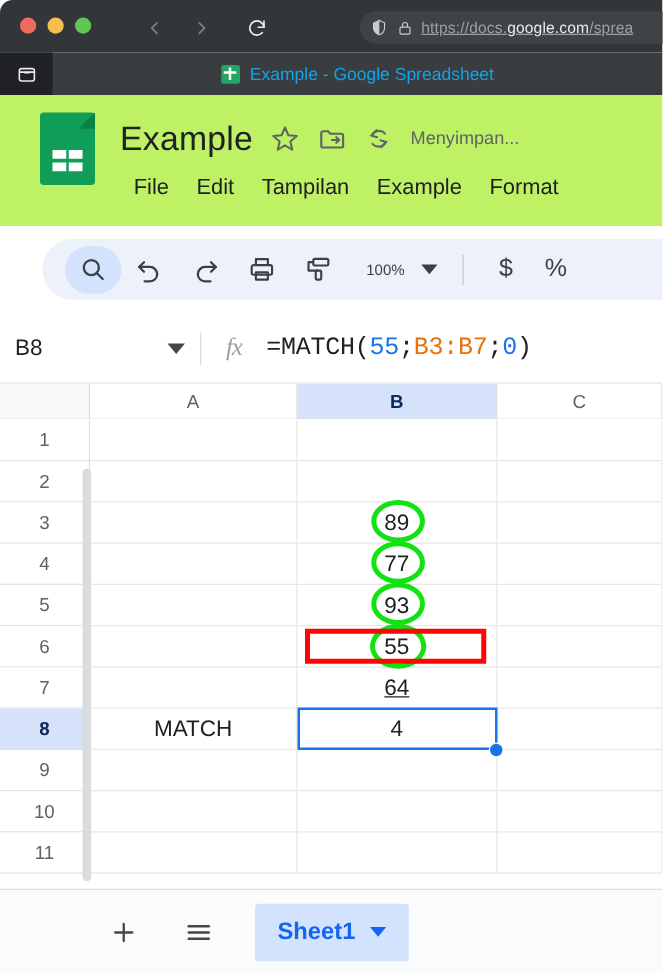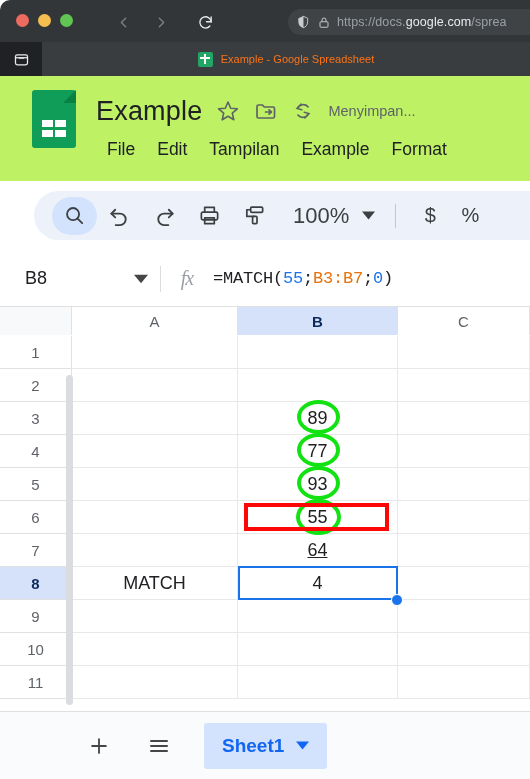--- a/index.html
+++ b/index.html
@@ -41,20 +41,21 @@
     position: absolute; left: 288px; top: 9px; right: -60px; height: 26px;
     background: #3f4346; border-radius: 13px;
     display: flex; align-items: center; padding: 0 8px;
     overflow: hidden;
   }
   .omnibox .shield { flex: none; margin-right: 8px; display:flex; }
   .omnibox .lock { flex: none; margin-right: 7px; display:flex; }
   .omnibox .url {
     font-size: 12.5px; color: #9aa0a6; white-space: nowrap;
     letter-spacing: .1px;
+    text-decoration: underline;
   }
   .omnibox .url b { color: #e8eaed; font-weight: 400; }
 
   
   .tabstrip {
     position: absolute; left: 0; top: 42px; width: 530px; height: 34px;
     background: #3a3d40;
   }
   .tab-list-btn {
     position: absolute; left: 0; top: 0; width: 42px; height: 34px;
@@ -72,21 +73,21 @@
   }
   .sheets-favicon::before {
     content: ""; position: absolute; left: 6px; top: 2.5px;
     width: 2.6px; height: 10px; background: #fff;
   }
   .sheets-favicon::after {
     content: ""; position: absolute; left: 2.5px; top: 5px;
     width: 10px; height: 2.6px; background: #fff;
   }
   .page-tab .tab-title {
-    font-size: 11px; color: #f97316; white-space: nowrap;
+    font-size: 14px; color: #0ea5e9; white-space: nowrap;
   }
 
   
   .sheets-header {
     position: absolute; left: 0; top: 76px; width: 530px; height: 105px;
     background: #bef264;
   }
   .doc-logo {
     position: absolute; left: 32px; top: 14px; width: 44px; height: 58px;
     background: #0f9d58; border-radius: 3px;
@@ -138,51 +139,51 @@
   .tb-btn {
     width: 45px; height: 38px; border-radius: 19px;
     display: flex; align-items: center; justify-content: center;
     color: #3c4043; flex: none;
   }
   .tb-btn.active { background: #d3e3fd; }
   .tb-zoom {
     display: flex; align-items: center; gap: 13px;
     margin-left: 10px; padding: 0 6px; flex: none;
   }
-  .tb-zoom .zl { font-size: 22px; color: #3c4043; }
+  .tb-zoom .zl { font-size: 12px; color: #3c4043; }
   .tb-sep {
     width: 1px; height: 24px; background: #c4c7c5; margin: 0 14px; flex: none;
   }
   .tb-txt {
     font-size: 20px; color: #3c4043; width: 40px; text-align: center; flex:none;
   }
 
   
   .formula-bar {
     position: absolute; left: 0; top: 251px; width: 530px; height: 56px;
     background: #ffffff; border-bottom: 1px solid #e0e0e0;
     display: flex; align-items: center;
   }
   .namebox {
     width: 160px; height: 100%; display: flex; align-items: center;
-    padding-left: 25px; gap: 0;
+    padding-left: 12px; gap: 0;
   }
   .namebox .nm {
     font-size: 18px; color: #202124; flex: 1;
   }
   .namebox .caret { color: #444746; display:flex; padding-right: 12px; }
   .fb-sep { width: 1px; height: 26px; background: #dadce0; flex: none; }
   .fx {
     width: 52px; display: flex; align-items: center; justify-content: center;
     font-family: "Liberation Serif", serif; font-style: italic;
     font-size: 20px; color: #9aa0a6; letter-spacing: -1px;
   }
   .formula-text {
     font-family: "Liberation Mono", monospace;
-    font-size: 17px; color: #202124; white-space: nowrap;
+    font-size: 20px; color: #202124; white-space: nowrap;
     letter-spacing: -0.2px;
   }
   .f-num { color: #1a73e8; }
   .f-ref { color: #e8710a; }
 
   
   .grid-area {
     position: absolute; left: 0; top: 307px; width: 530px; height: 404px;
     background: #ffffff; overflow: hidden;
   }

